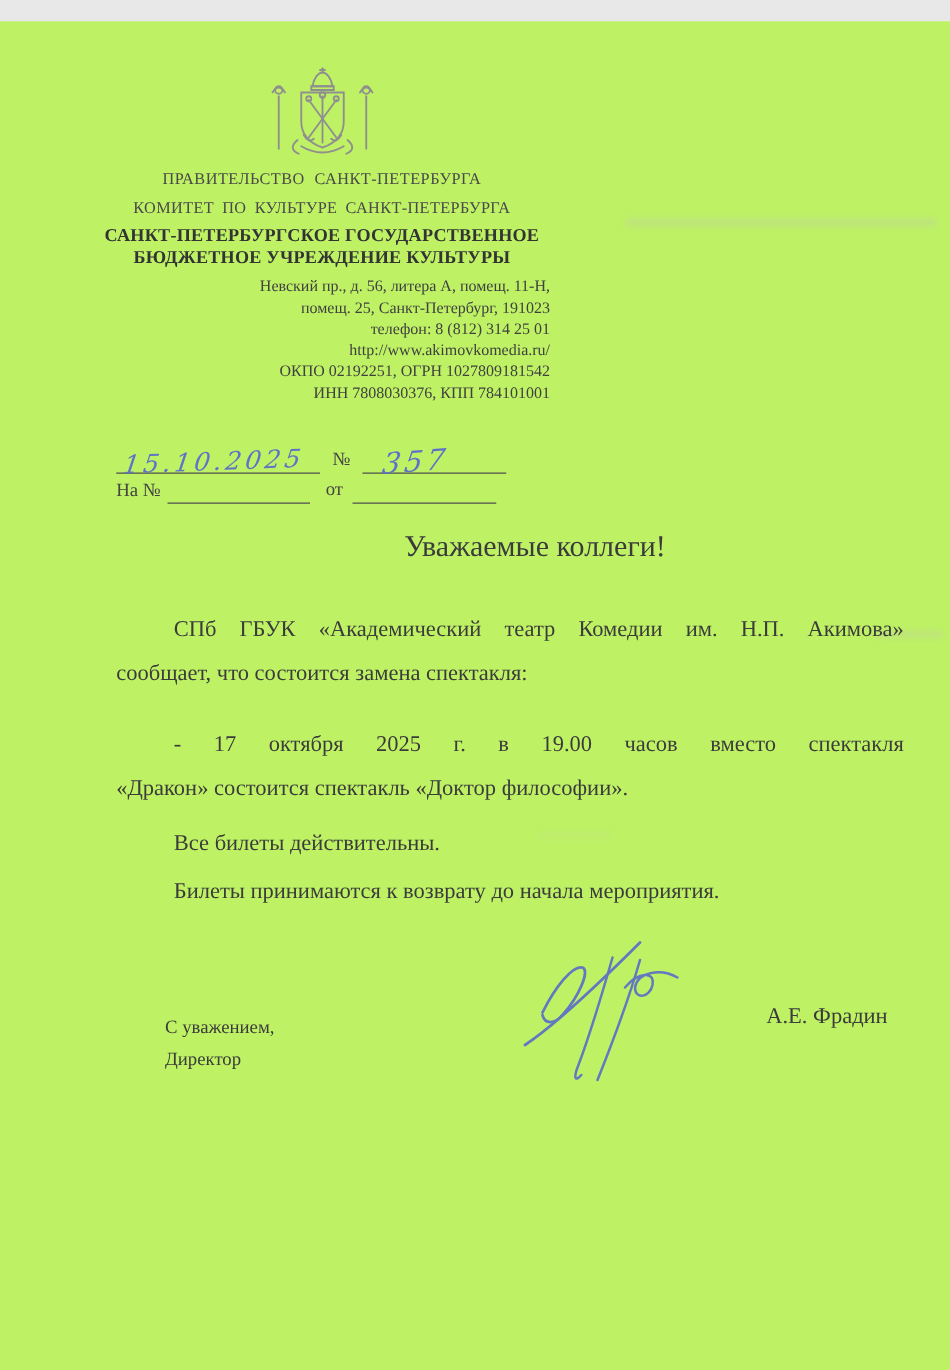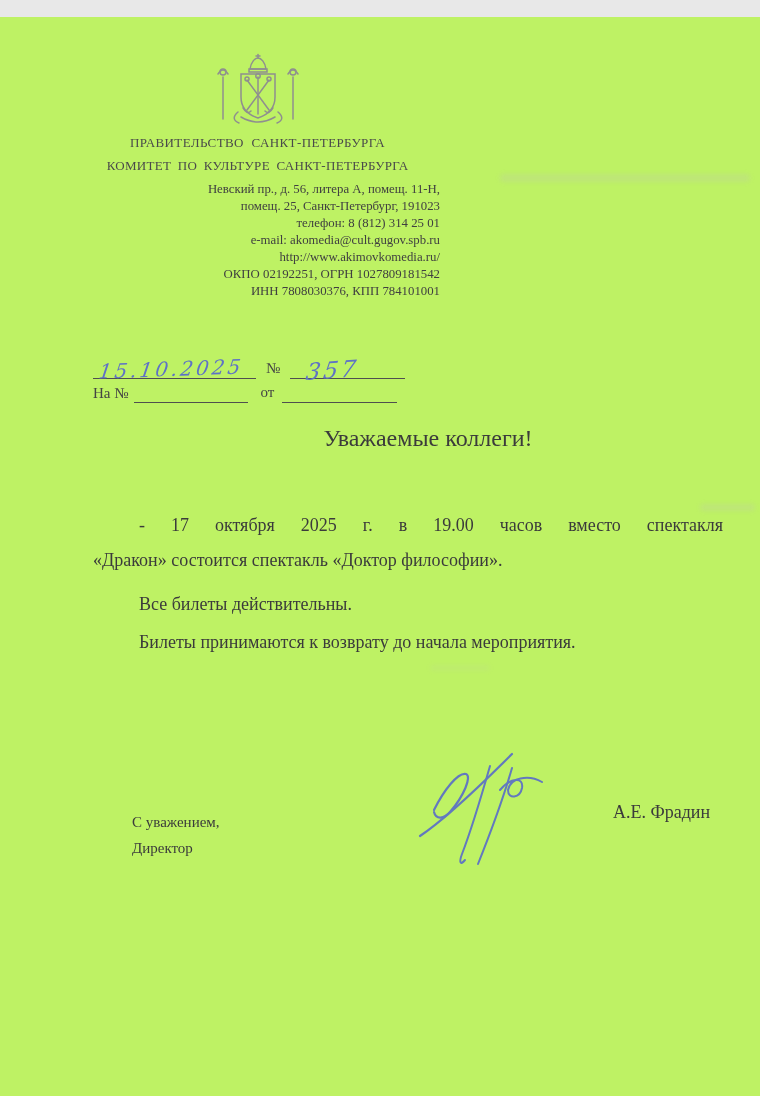--- a/index.html
+++ b/index.html
@@ -88,26 +88,27 @@
       <circle cx="83" cy="19" r="3"></circle>
       <path d="M78 21 Q83 13 88 21"></path>
 
       <path d="M31 64 Q48 74 65 64"></path>
       <path d="M28 59 Q20 66 29 70"></path>
       <path d="M68 59 Q76 66 67 70"></path>
     </svg>
     <div class="gov-line">ПРАВИТЕЛЬСТВО САНКТ-ПЕТЕРБУРГА</div>
     <div class="committee-line">КОМИТЕТ ПО КУЛЬТУРЕ САНКТ-ПЕТЕРБУРГА</div>
     <div class="org-block">
+      <div>САНКТ-ПЕТЕРБУРГСКОЕ ГОСУДАРСТВЕННОЕ</div>
+      <div>БЮДЖЕТНОЕ УЧРЕЖДЕНИЕ КУЛЬТУРЫ</div>
     </div>
     <div class="addr-block">
       <div>Невский пр., д. 56, литера А, помещ. 11-Н,</div>
       <div>помещ. 25, Санкт-Петербург, 191023</div>
       <div>телефон: 8 (812) 314 25 01</div>
-      <div>e-mail: akomedia@cult.gugov.spb.ru</div>
       <div>http://www.akimovkomedia.ru/</div>
       <div>ОКПО 02192251, ОГРН 1027809181542</div>
       <div>ИНН 7808030376,  КПП 784101001</div>
     </div>
   </div>
 
   <div class="ref-block">
     <div class="ref-row">
       <span class="u u1">
         <span class="hw hw-date">15.10.2025</span>
@@ -121,20 +122,24 @@
       <span class="ref-label">На №</span>
       <span class="u u3"></span>
       <span class="ref-label lbl-ot">от</span>
       <span class="u u4"></span>
     </div>
   </div>
 
   <div class="salutation">Уважаемые коллеги!</div>
 
   <div class="letter-body">
+    <div>
+      <div class="jline indent">СПб ГБУК «Академический театр Комедии им. Н.П. Акимова»</div>
+      <div>сообщает, что состоится замена спектакля:</div>
+    </div>
     <div class="para2">
       <div class="jline indent">- 17 октября 2025 г. в 19.00 часов вместо спектакля</div>
       <div>«Дракон» состоится спектакль «Доктор философии».</div>
     </div>
     <div class="para3 indent">Все билеты действительны.</div>
     <div class="para4 indent">Билеты принимаются к возврату до начала мероприятия.</div>
   </div>
 
   <div class="signoff">
     <div>С уважением,</div>

